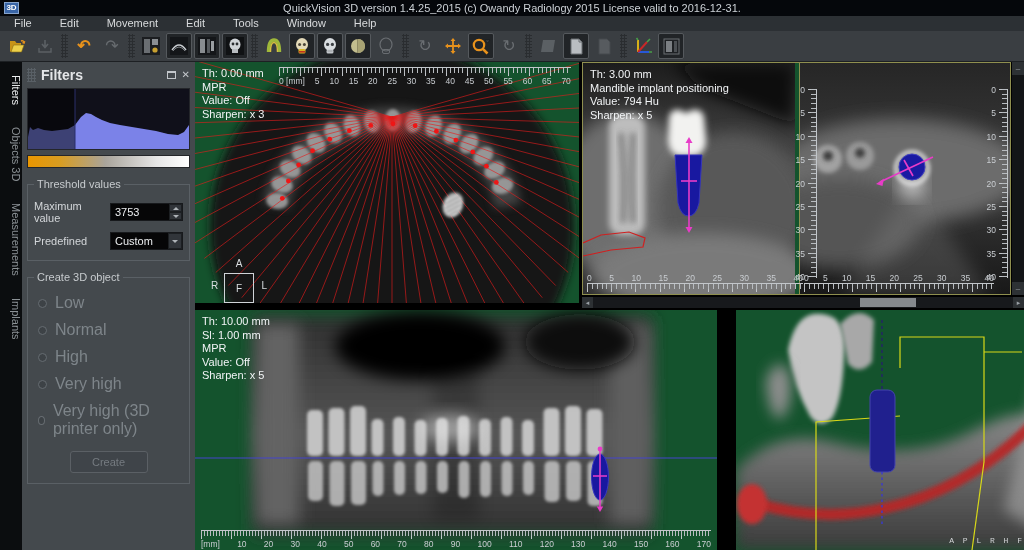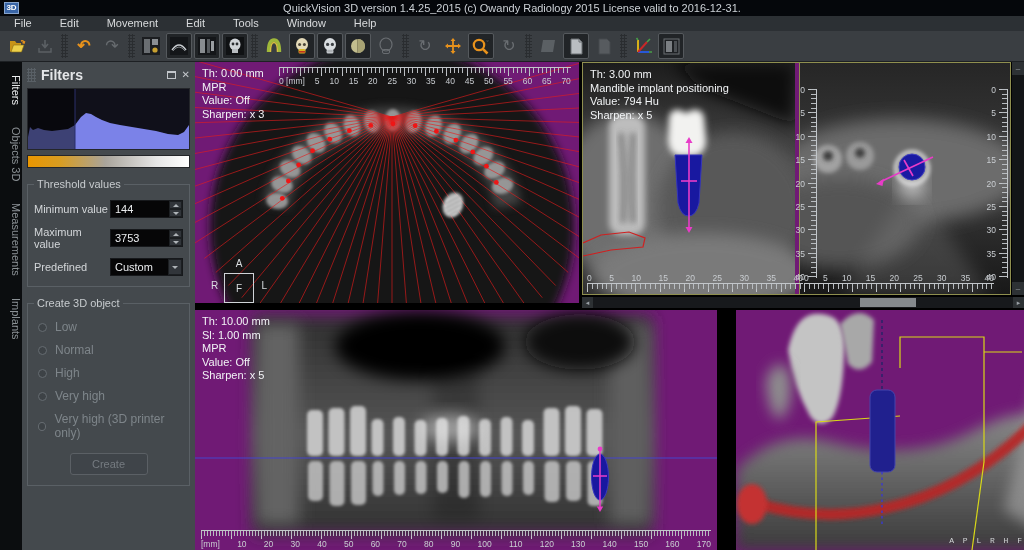--- a/index.html
+++ b/index.html
@@ -55,26 +55,26 @@
   .inputbox{position:relative;flex:1;height:18px;background:#060607;border:1px solid #17191c;
        color:#eceef0;font-size:11px;line-height:16px;padding-left:4px;}
   .spins{position:absolute;right:0;top:0;bottom:0;width:13px;display:flex;flex-direction:column;}
   .spins .sb{flex:1;background:#31353a;border:1px solid #1c1f22;display:flex;align-items:center;justify-content:center;}
   .arr-up{width:0;height:0;border-left:3px solid transparent;border-right:3px solid transparent;border-bottom:3px solid #aeb3b7;}
   .arr-dn{width:0;height:0;border-left:3px solid transparent;border-right:3px solid transparent;border-top:3px solid #aeb3b7;}
   .dd-btn{position:absolute;right:0;top:0;bottom:0;width:14px;background:#31353a;border:1px solid #1c1f22;
        display:flex;align-items:center;justify-content:center;}
   .radio-row{display:flex;align-items:center;margin:9px 0 0 4px;}
   .radio-circle{width:9px;height:9px;border-radius:50%;border:1px solid #666c71;background:#3d4246;margin-right:8px;}
-  .radio-label{color:#7e858a;font-size:12px;}
+  .radio-label{color:#7e858a;font-size:16px;}
   .create-btn{display:block;margin:13px auto 0;width:78px;height:22px;background:#3f4449;
        border:1px solid #5b6065;border-radius:3px;color:#757b80;font-size:11px;}
 
   
-  .view{position:absolute;background:#701a75;overflow:hidden;}
+  .view{position:absolute;background:#14532d;overflow:hidden;}
   #view-axial{left:195px;top:62px;width:384px;height:241px;}
   #view-cross1{left:582px;top:62px;width:238px;height:233px;border:1px solid #8f8f4f;}
   #view-cross2{left:799px;top:62px;width:212px;height:233px;border:1px solid #8f8f4f;}
   #view-pano{left:195px;top:310px;width:522px;height:240px;}
   #view-3d{left:736px;top:310px;width:304px;height:240px;font-family:Liberation Mono, monospace;}
   .view svg.canvas{position:absolute;left:0;top:0;}
   .view-info{position:absolute;left:7px;top:5px;z-index:6;color:#f2f4f6;font-size:11px;line-height:13.5px;}
 
   
   .ruler-labels{display:flex;justify-content:space-between;color:#c9cdd1;font-size:8.5px;}
@@ -298,34 +298,20 @@
         <rect x="0" y="0" width="161" height="60" fill="#10101a"></rect>
         <path d="M0 48 L2 38 L5 41 L10 39 L16 41 L24 42 L32 41 L40 40 L47 36 L53 28 L58 24 L63 25 L68 28 L74 31 L82 34 L92 36 L104 38 L116 40 L128 42 L140 45 L150 46 L156 43 L161 36 L161 60 L0 60 Z" fill="#7b82e8"></path>
         <rect x="0" y="0" width="47" height="60" fill="#000000" opacity="0.5"></rect>
         <line x1="47" y1="0" x2="47" y2="60" stroke="#2a2e6a" stroke-width="1"></line>
       </svg>
     </div>
     <div class="gradbar"></div>
 
     <fieldset class="group">
       <legend>Threshold values</legend>
-      <div class="field-row">
-        <div class="field-label">Minimum value</div>
-        <div class="inputbox">
-          <span>144</span>
-          <div class="spins">
-            <div class="sb">
-                <div class="arr-up"></div>
-              </div>
-            <div class="sb">
-                <div class="arr-dn"></div>
-              </div>
-          </div>
-        </div>
-      </div>
       <div class="field-row">
         <div class="field-label">Maximum value</div>
         <div class="inputbox">
           <span>3753</span>
           <div class="spins">
             <div class="sb">
                 <div class="arr-up"></div>
               </div>
             <div class="sb">
                 <div class="arr-dn"></div>

